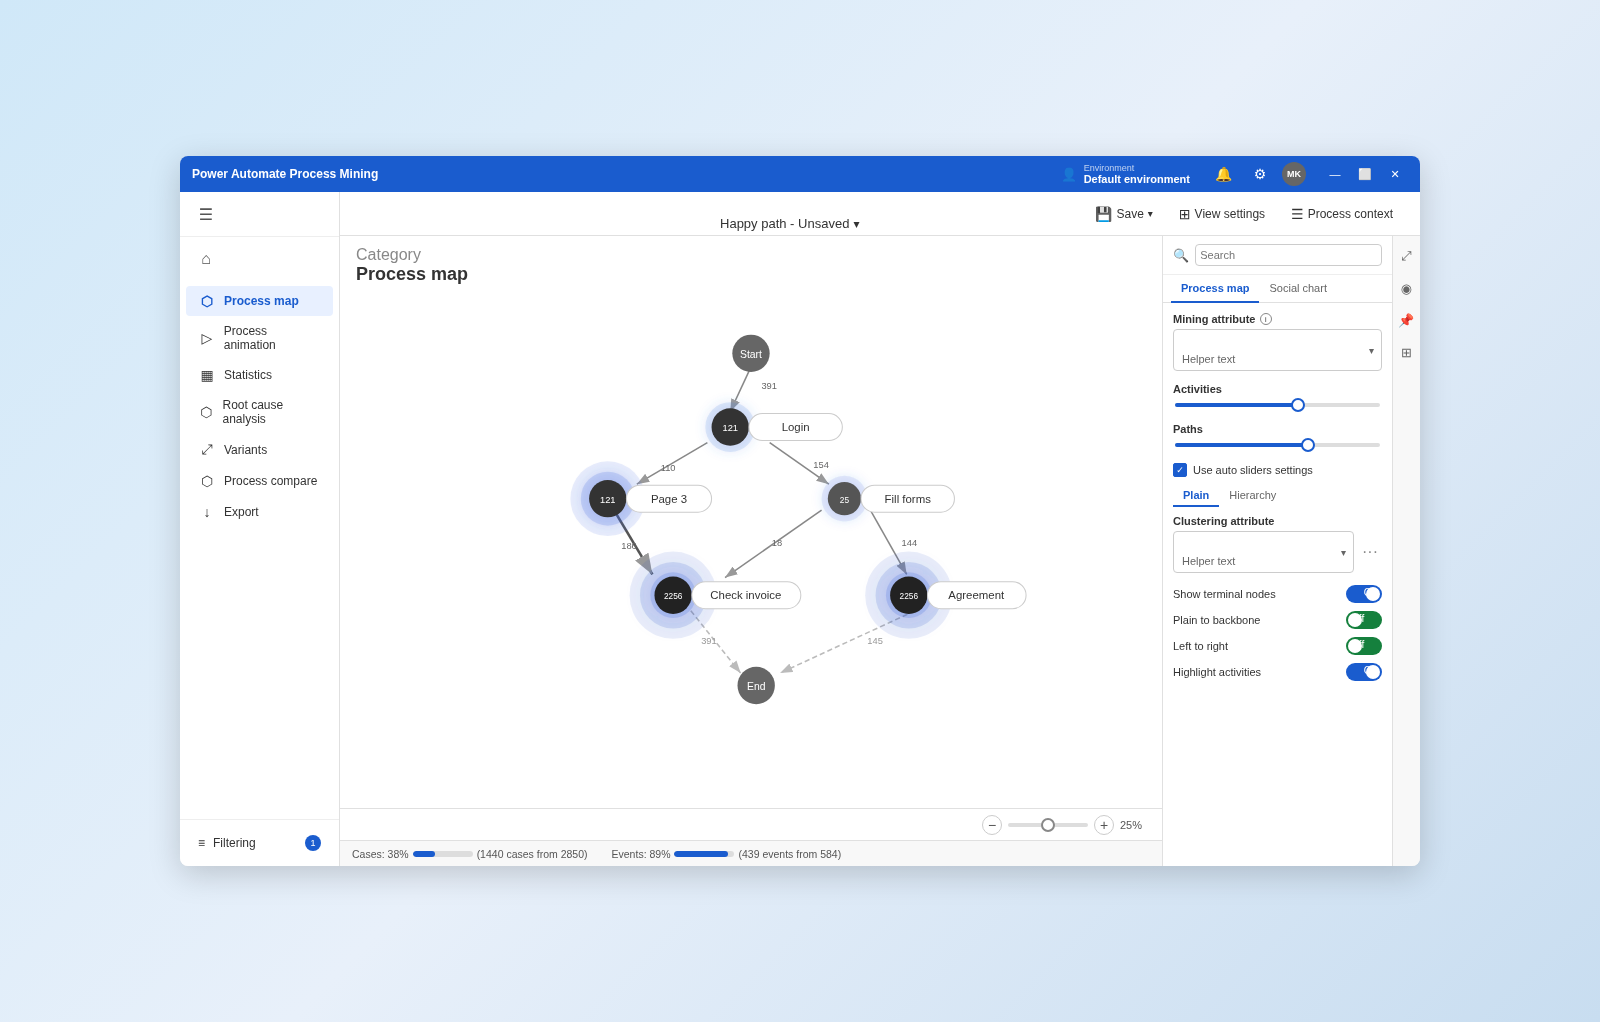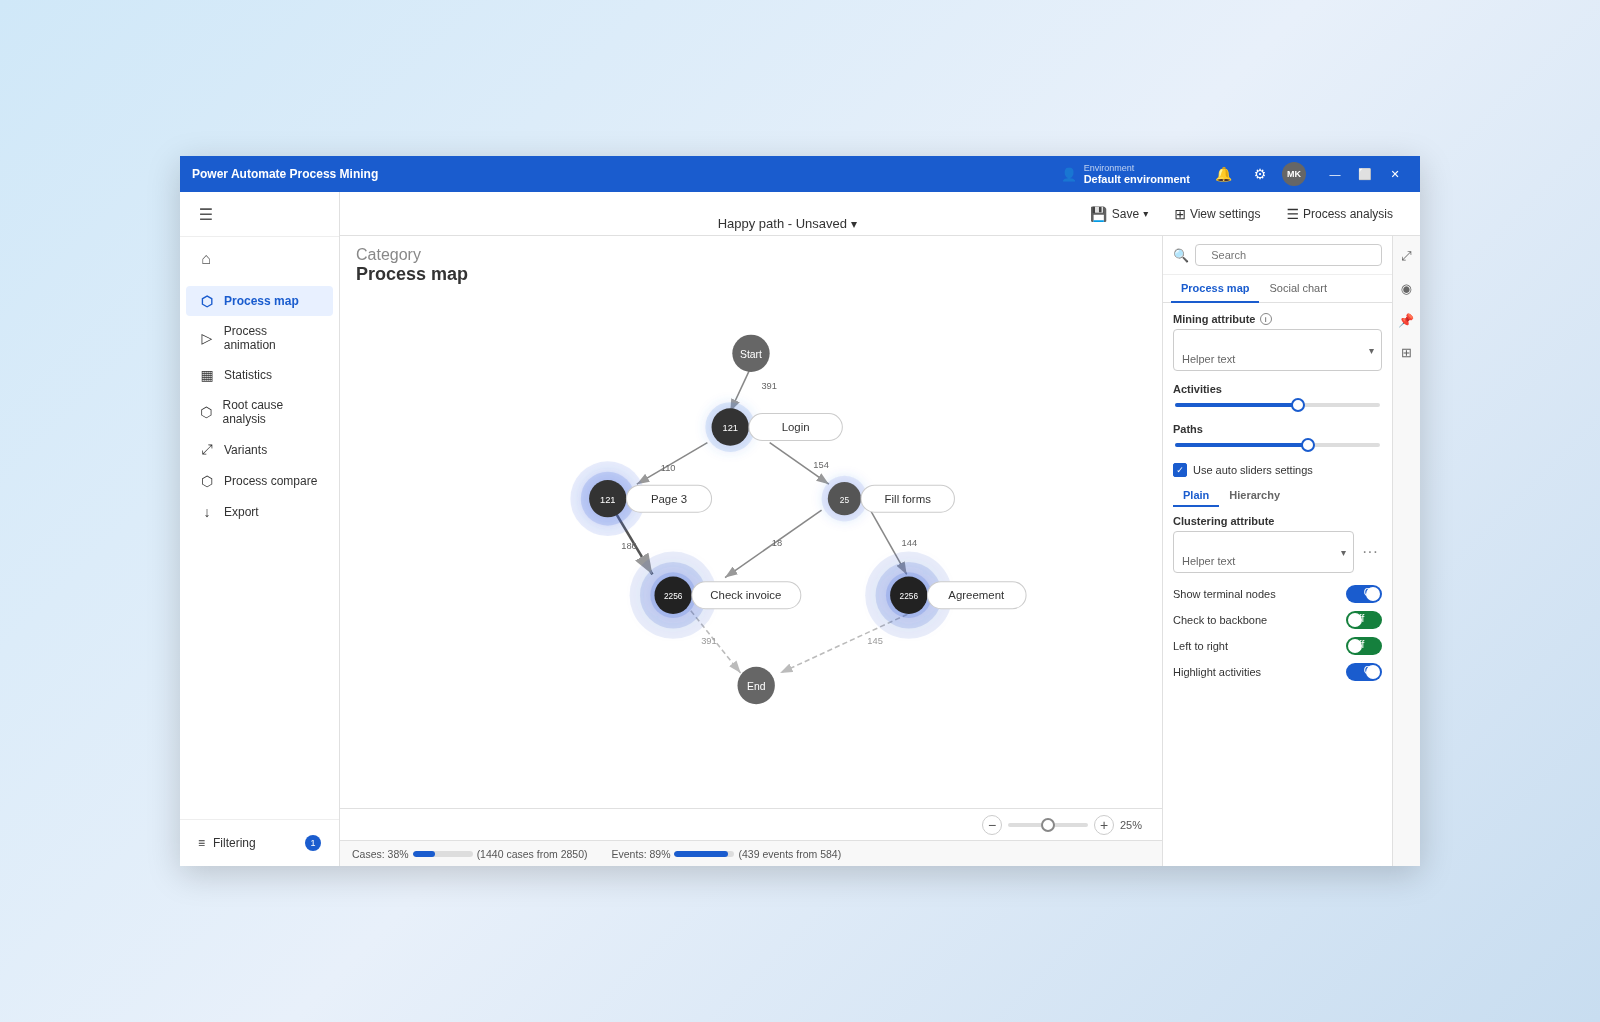--- a/index.html
+++ b/index.html
@@ -9,21 +9,21 @@
       height: 1022px;
       font-family: 'Segoe UI', Arial, sans-serif;
       display: flex;
       align-items: center;
       justify-content: center;
     }
     .app-window {
       width: 1240px;
       height: 710px;
       background: #f3f3f3;
-      border-radius: 0;
+      border-radius: 8px;
       overflow: hidden;
       box-shadow: 0 8px 32px rgba(0,0,0,0.18);
       display: flex;
       flex-direction: column;
     }
     
     .title-bar {
       background: #1a5cce;
       height: 36px;
       display: flex;
@@ -277,21 +277,21 @@
     }
     .panel-search {
       padding: 8px 10px;
       border-bottom: 1px solid #eee;
       display: flex; align-items: center;
       gap: 6px;
     }
     .panel-search input {
       border: 1px solid #ccc;
       border-radius: 4px;
-      padding: 4px 15px;
+      padding: 4px 4px;
       font-size: 11px;
       width: 100%;
       outline: none;
       color: #333;
     }
     .panel-tabs {
       display: flex;
       border-bottom: 1px solid #e0e0e0;
       padding: 0 8px;
     }
@@ -387,21 +387,20 @@
       display: flex;
       margin-bottom: 8px;
       gap: 0;
     }
     .sub-tab {
       padding: 4px 10px;
       font-size: 11px;
       cursor: pointer;
       color: #666;
       border-bottom: 2px solid transparent;
-      font-weight: bold;
     }
     .sub-tab.active {
       color: #1a5cce;
       border-bottom-color: #1a5cce;
       font-weight: 600;
     }
 
     
     .toggle-row {
       display: flex; align-items: center; justify-content: space-between;
@@ -545,21 +544,21 @@
             <span class="toolbar-btn-icon">💾</span>
             <span>Save</span>
             <span style="font-size:10px;">▾</span>
           </div>
           <div class="toolbar-btn">
             <span class="toolbar-btn-icon">⊞</span>
             <span>View settings</span>
           </div>
           <div class="toolbar-btn">
             <span class="toolbar-btn-icon">☰</span>
-            <span>Process analysis</span>
+            <span>Process context</span>
           </div>
         </div>
       </div>
 
       <div class="content-wrapper">
 
         <div class="canvas-area">
           <div class="canvas-header">
             <div class="canvas-category">Category</div>
             <div class="canvas-title">Process map</div>
@@ -775,21 +774,21 @@
 
             <div class="panel-section">
               <div class="toggle-row">
                 <span>Show terminal nodes</span>
                 <div class="toggle on">
                   <div class="toggle-knob"></div>
                   <span class="toggle-label">On</span>
                 </div>
               </div>
               <div class="toggle-row">
-                <span>Check to backbone</span>
+                <span>Plain to backbone</span>
                 <div class="toggle off">
                   <div class="toggle-knob"></div>
                   <span class="toggle-label">Off</span>
                 </div>
               </div>
               <div class="toggle-row">
                 <span>Left to right</span>
                 <div class="toggle off">
                   <div class="toggle-knob"></div>
                   <span class="toggle-label">Off</span>

